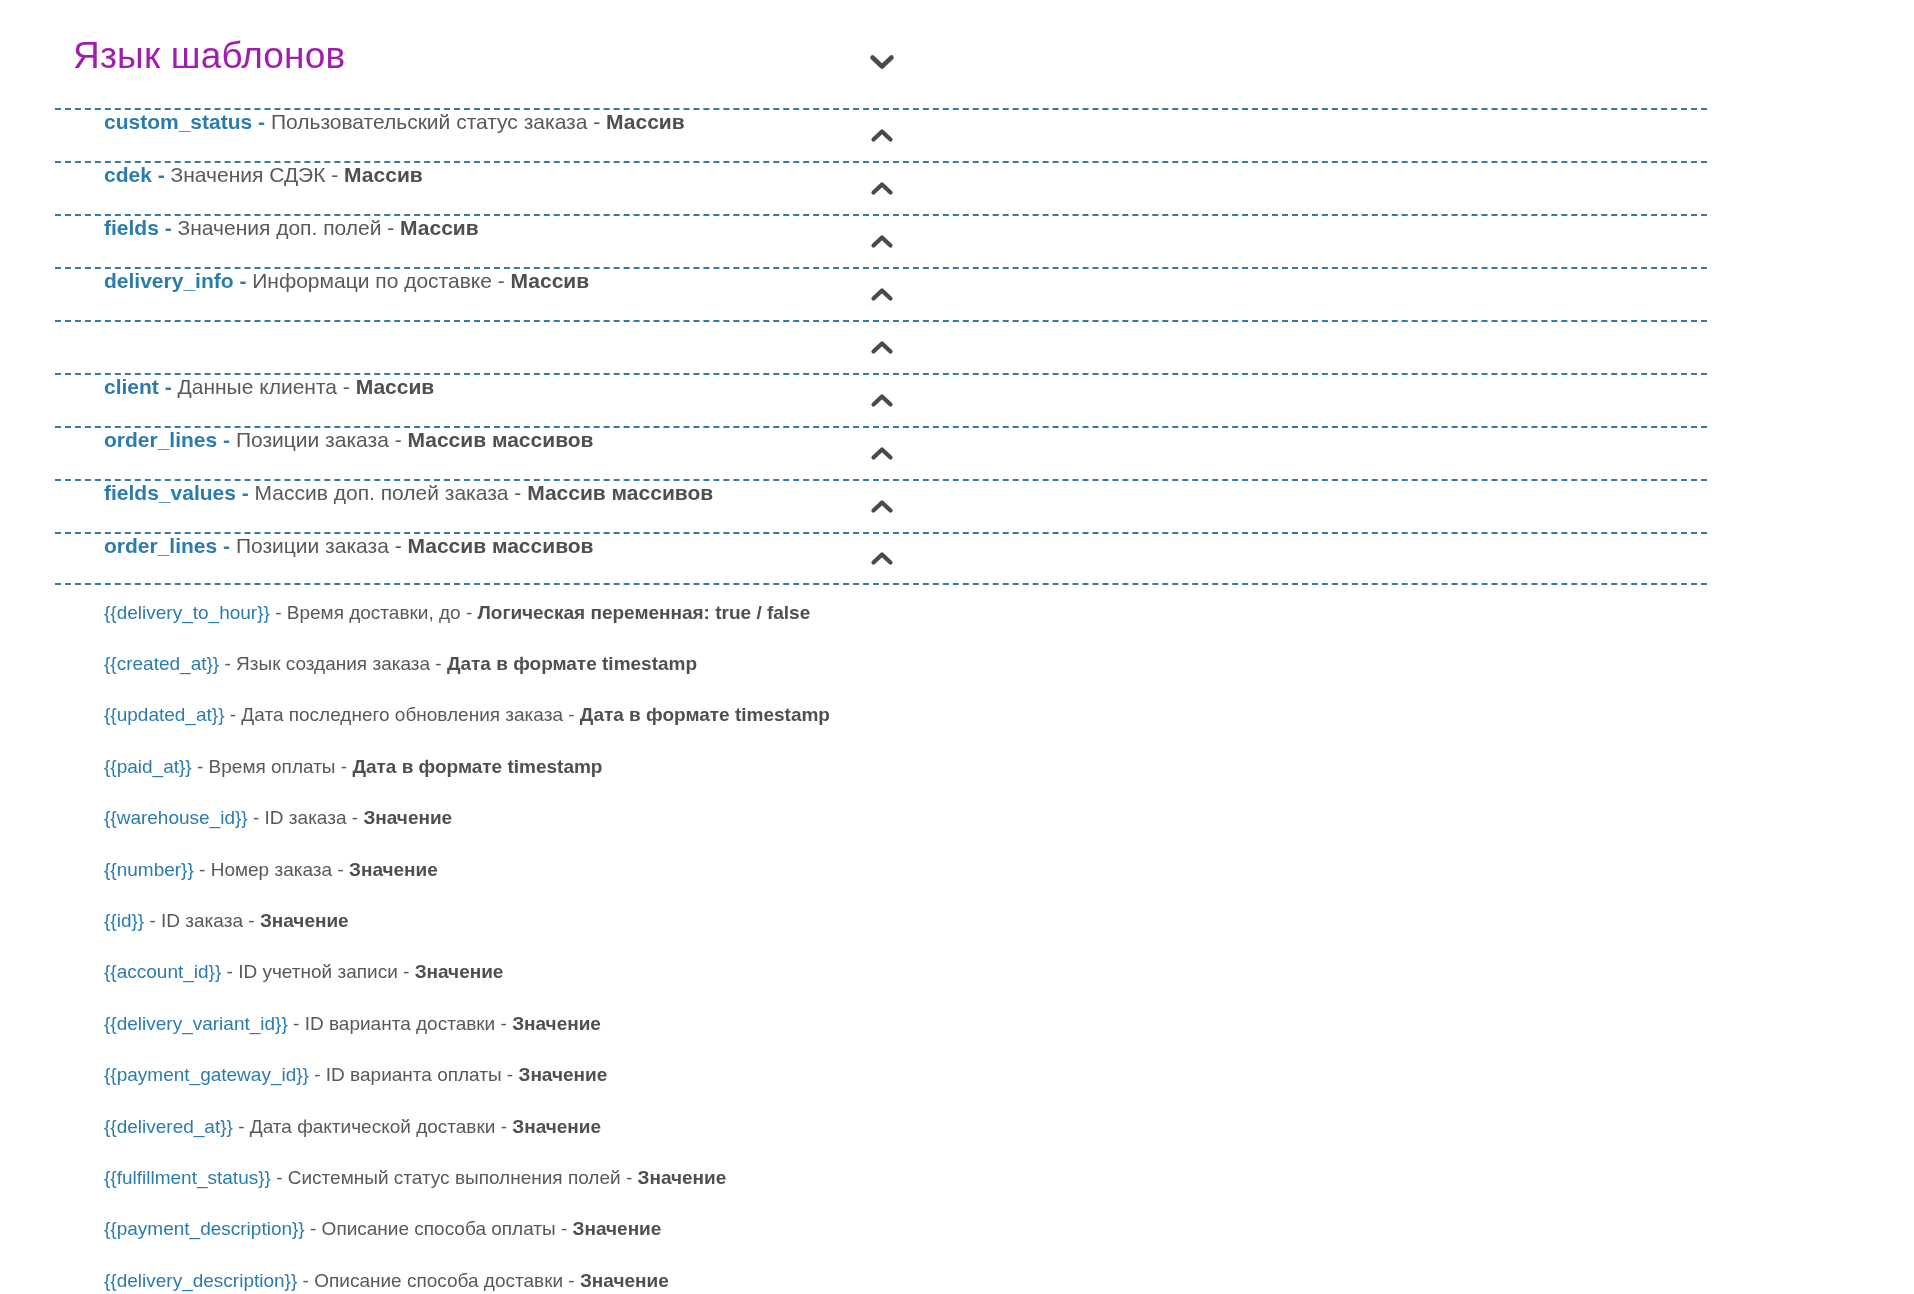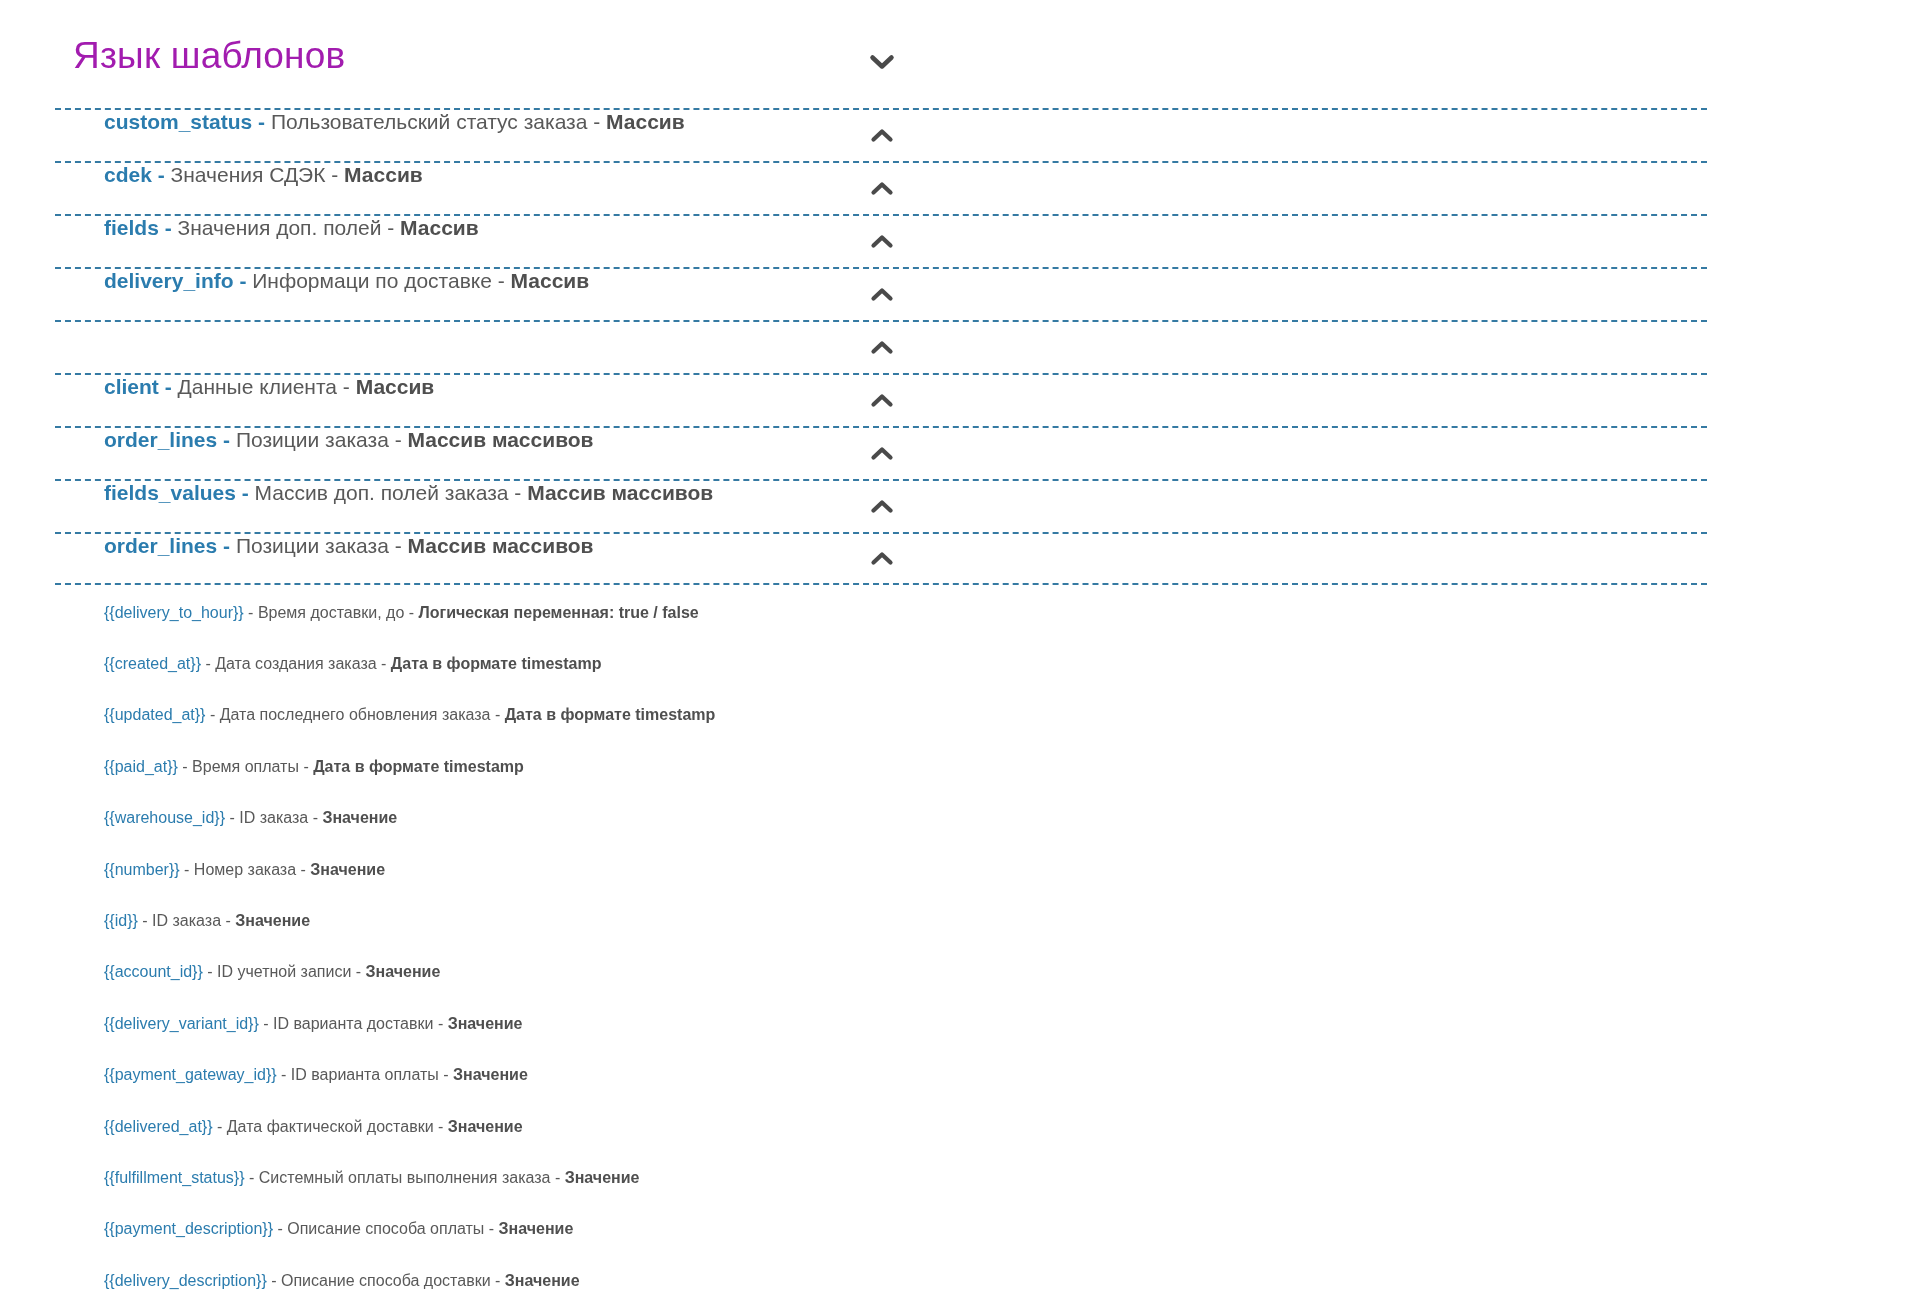--- a/index.html
+++ b/index.html
@@ -76,21 +76,21 @@
   .desc { color: #595959; }
   .typ  { color: #4f4f4f; font-weight: 700; }
 
   
   .vars { padding-top: 2px; }
   .vrow {
     height: 51.4px;
     display: flex;
     align-items: center;
     padding-left: 49px;
-    font-size: 16px;
+    font-size: 19px;
     white-space: nowrap;
   }
   .vname { color: #2b7cae; font-weight: 400; }
 </style>
 </head>
 <body>
 
 <div class="page">
 
   <div class="hdr">
@@ -202,21 +202,21 @@
 
   <div class="vars">
   <div class="vrow">
     <span>
       <span class="vname">{{delivery_to_hour}}</span><span class="desc"> - Время доставки, до - </span><span class="typ">Логическая переменная: true / false</span>
     </span>
   </div>
 
   <div class="vrow">
     <span>
-      <span class="vname">{{created_at}}</span><span class="desc"> - Дата создания заказа - </span><span class="typ">Дата в формате timestamp</span>
+      <span class="vname">{{created_at}}</span><span class="desc"> - Язык создания заказа - </span><span class="typ">Дата в формате timestamp</span>
     </span>
   </div>
 
   <div class="vrow">
     <span>
       <span class="vname">{{updated_at}}</span><span class="desc"> - Дата последнего обновления заказа - </span><span class="typ">Дата в формате timestamp</span>
     </span>
   </div>
 
   <div class="vrow">
@@ -262,21 +262,21 @@
   </div>
 
   <div class="vrow">
     <span>
       <span class="vname">{{delivered_at}}</span><span class="desc"> - Дата фактической доставки - </span><span class="typ">Значение</span>
     </span>
   </div>
 
   <div class="vrow">
     <span>
-      <span class="vname">{{fulfillment_status}}</span><span class="desc"> - Системный оплаты выполнения заказа - </span><span class="typ">Значение</span>
+      <span class="vname">{{fulfillment_status}}</span><span class="desc"> - Системный статус выполнения полей - </span><span class="typ">Значение</span>
     </span>
   </div>
 
   <div class="vrow">
     <span>
       <span class="vname">{{payment_description}}</span><span class="desc"> - Описание способа оплаты - </span><span class="typ">Значение</span>
     </span>
   </div>
 
   <div class="vrow">

